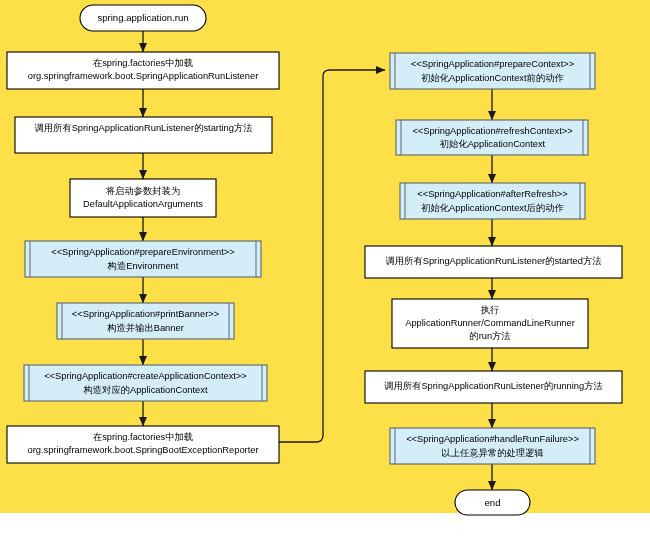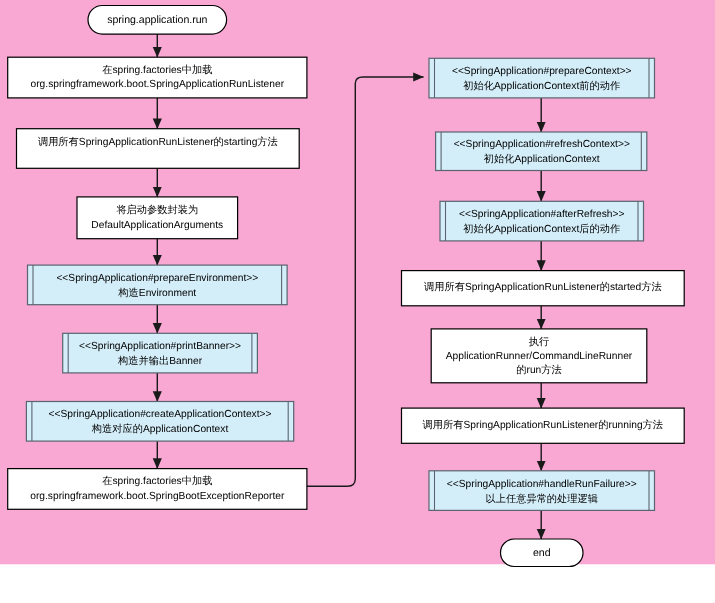--- a/index.html
+++ b/index.html
@@ -10,21 +10,21 @@
   body {
     width: 650px;
     height: 548px;
     font-family: "Liberation Sans", "DejaVu Sans", sans-serif;
     overflow: hidden;
   }
   #flowchart-root {
     position: relative;
     width: 650px;
     height: 513px;
-    background: #f9a8d4;
+    background: #fde047;
   }
   svg.fc {
     position: absolute;
     left: 0;
     top: 0;
     width: 650px;
     height: 548px;
   }
   .node-rect {
     fill: #ffffff;

